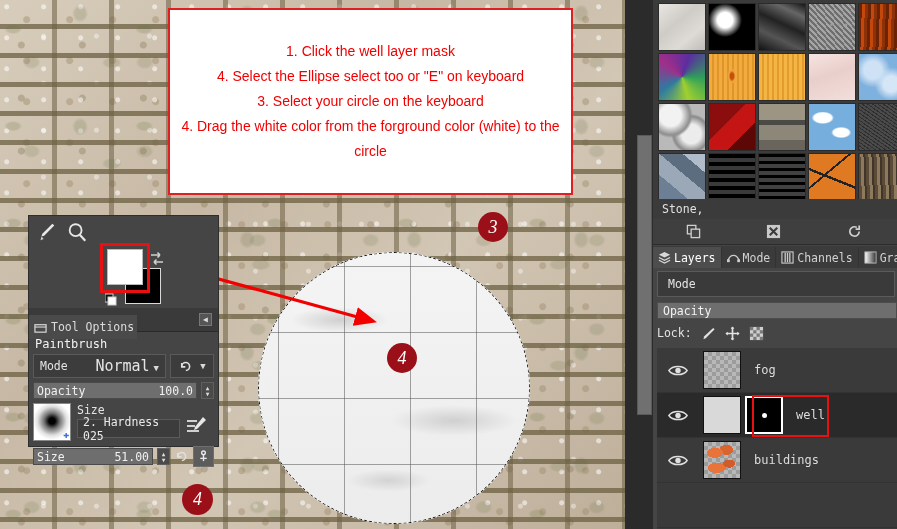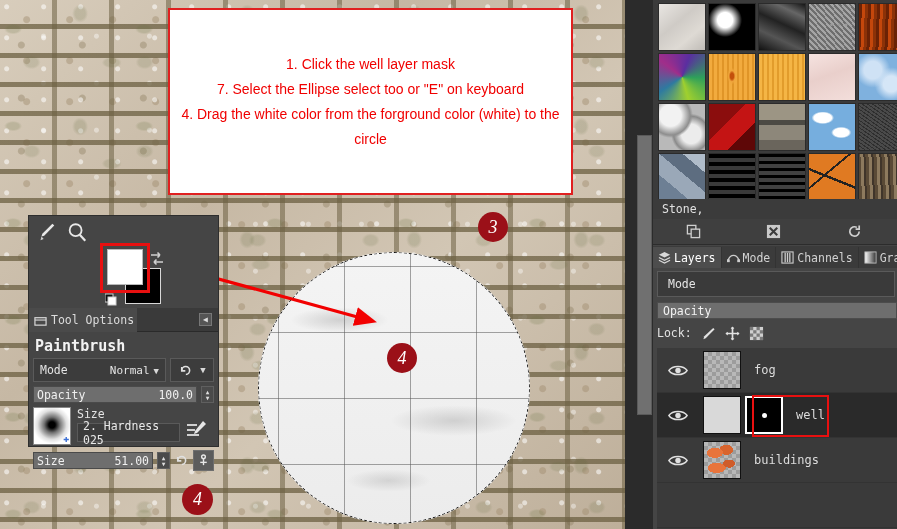--- a/index.html
+++ b/index.html
@@ -130,40 +130,40 @@
     background:#000000; border:1px solid #d8d8d8;
   }
   #swap-icon{ position:absolute; left:120px; top:5px; width:16px; height:16px; }
   #reset-icon{ position:absolute; left:76px; top:44px; width:16px; height:16px; }
 
   #tool-options-tab{
     height:24px; background:#3a3a3a; position:relative;
     border-bottom:1px solid #2a2a2a;
   }
   #tool-options-tab .tabbtn{
-    position:absolute; left:0; top:0; height:24px;
+    position:absolute; left:0; top:7px; height:24px;
     background:#4a4a4a; display:flex; align-items:center; gap:4px;
     padding:0 3px 0 5px; color:#dcdcdc; font-size:11.5px;
   }
   #tool-options-tab .collapse{
     position:absolute; right:6px; top:5px; width:13px; height:13px;
     background:#555; border:1px solid #777;
     display:flex; align-items:center; justify-content:center;
     color:#ddd; font-size:8px;
   }
   #tool-options-body{ padding:3px 4px; color:#e2e2e2; font-size:11.5px; }
-  #tool-name{ font-weight:bold; color:#f2f2f2; font-size:15px; margin:2px 0 3px 2px;}
+  #tool-name{ font-weight:normal; color:#f2f2f2; font-size:12px; margin:2px 0 3px 2px;}
   .row{ display:flex; align-items:center; gap:4px; margin-bottom:4px; }
   .combo{
     flex:1; height:24px; background:#3c3c3c; border:1px solid #5a5a5a;
     display:flex; align-items:center; justify-content:space-between;
     padding:0 6px; color:#e4e4e4;
   }
   .combo .lbl{ font-size:11.5px; }
-  .combo .val{ font-size:11px;text-align:right; }
+  .combo .val{ font-size:15px;text-align:right; }
   .chev{ font-size:9px; margin-left:4px; color:#d8d8d8;}
   .revert-btn{
     width:44px; height:24px; background:#3c3c3c; border:1px solid #5a5a5a;
     display:flex; align-items:center; justify-content:center; gap:3px; color:#e0e0e0;
     font-size:11px;
   }
   .slider{
     height:17px; background:#6e6e6e; border:1px solid #4a4a4a;
     display:flex; align-items:center; justify-content:space-between;
     padding:0 3px; color:#f0f0f0; font-size:11.5px; position:relative; flex:1;
@@ -314,21 +314,22 @@
       <marker id="ah" markerWidth="7" markerHeight="7" refX="5.4" refY="3" orient="auto">
         <path d="M0,0 L7,3 L0,6 z" fill="#f20000"></path>
       </marker>
     </defs>
     <line x1="193" y1="272" x2="372" y2="321" stroke="#f20000" stroke-width="3.2" marker-end="url(#ah)"></line>
   </svg>
 
   <div id="instructions">
     <div class="lines">
       <div>1. Click the well layer mask</div>
-      <div>7. Select the Ellipse select too or "E" on keyboard</div>
+      <div>4. Select the Ellipse select too or "E" on keyboard</div>
+      <div>3. Select your circle on the keyboard</div>
       <div>4. Drag the white color from the forground color (white) to the circle</div>
     </div>
   </div>
 
   <div class="badge" id="badge-3">3</div>
   <div class="badge" id="badge-4-circle">4</div>
 
   <div id="toolbox">
 
     <div id="tool-icons">

